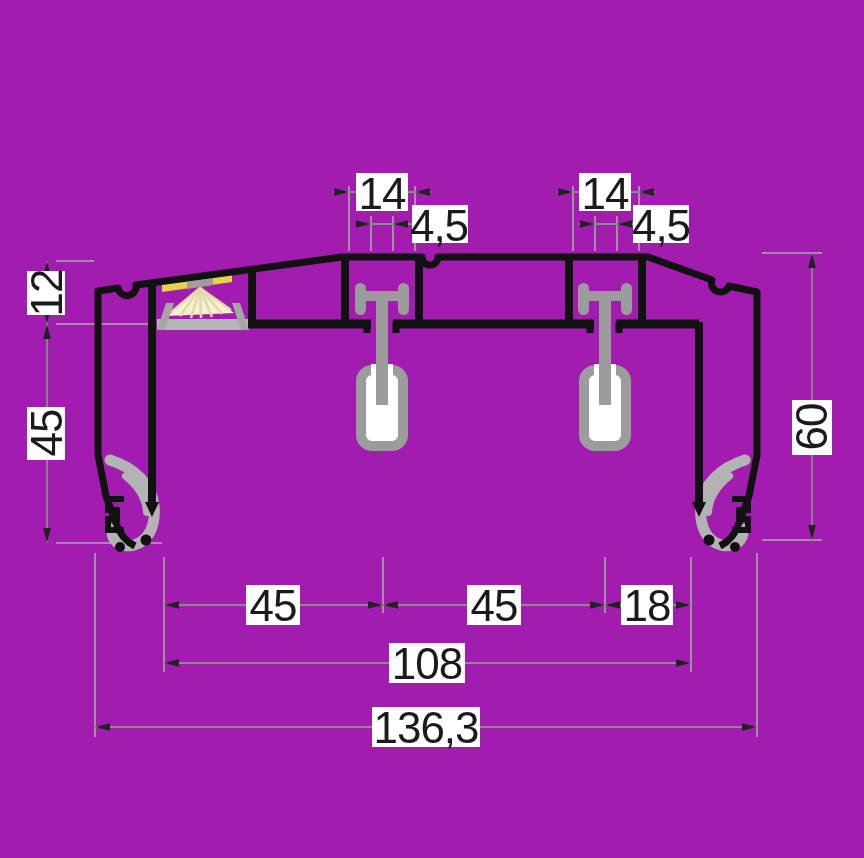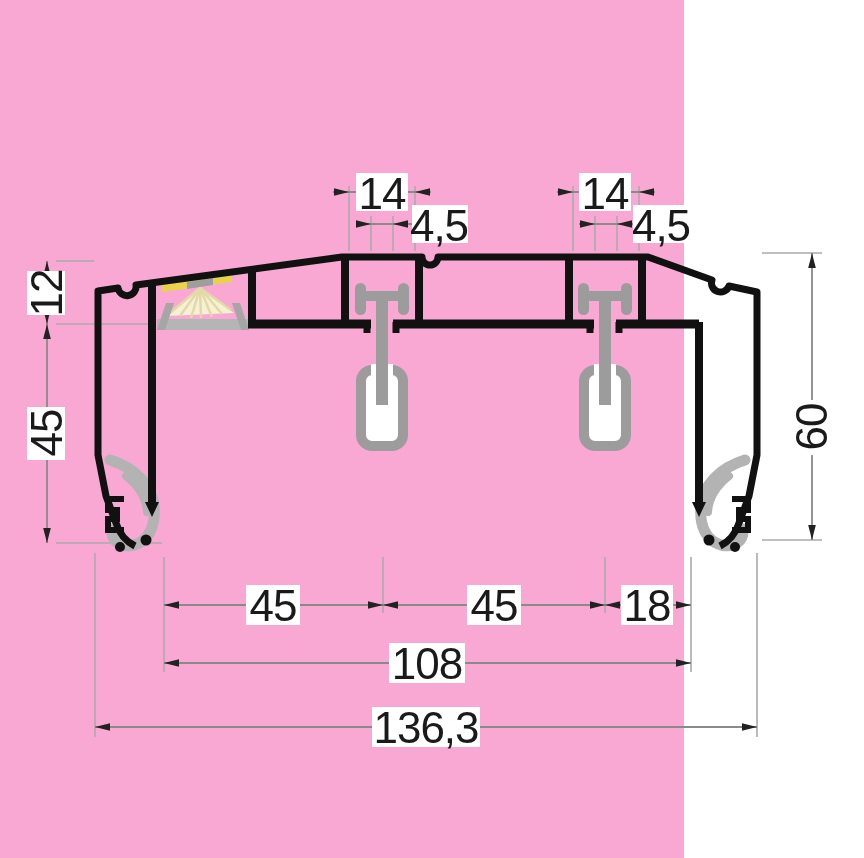--- a/index.html
+++ b/index.html
@@ -1,16 +1,16 @@
 <!DOCTYPE html>
 <html><head>
 <meta charset="utf-8">
 <style>
   html,body{margin:0;padding:0;background:#ffffff;}
-  .stage{width:684px;height:858px;position:relative;background:#f9a8d4;font-family:"Liberation Sans",sans-serif;}
+  .stage{width:864px;height:858px;position:relative;background:#a21caf;font-family:"Liberation Sans",sans-serif;}
   svg{display:block;}
   .outline{stroke:#111111;stroke-width:7;fill:none;stroke-linejoin:round;}
   .web{stroke:#111111;stroke-width:8;fill:none;}
   .floor{stroke:#111111;stroke-width:9;fill:none;}
   .clip{stroke:#111111;stroke-width:6;fill:none;}
   .gasket{stroke:#b3b3b3;fill:none;stroke-linecap:round;}
   .metal{fill:#9c9c9c;}
   .ring{fill:#ffffff;stroke:#9c9c9c;stroke-width:10;}
   .ext{stroke:#ababab;stroke-width:1.6;fill:none;}
   .dim{stroke:#8a8a8a;stroke-width:1.8;fill:none;}

